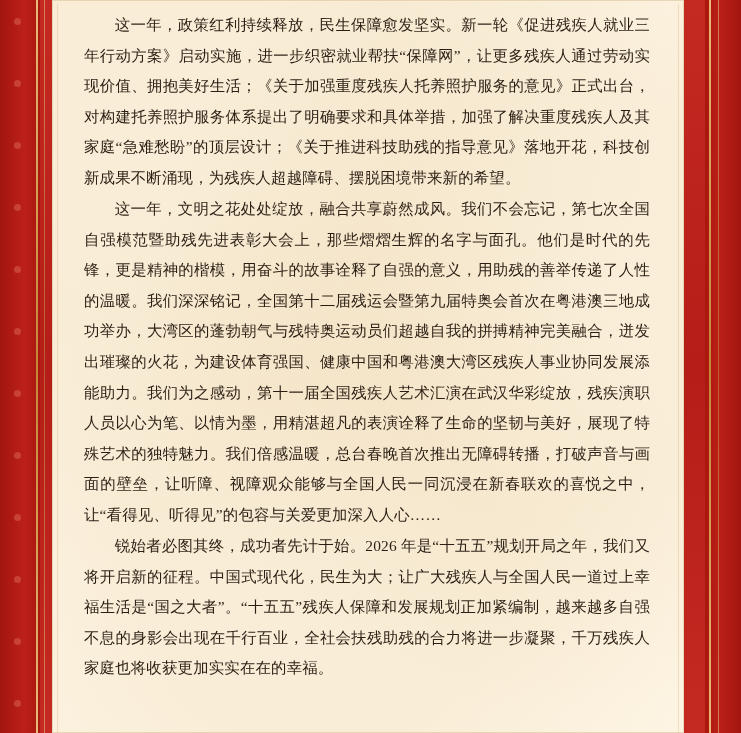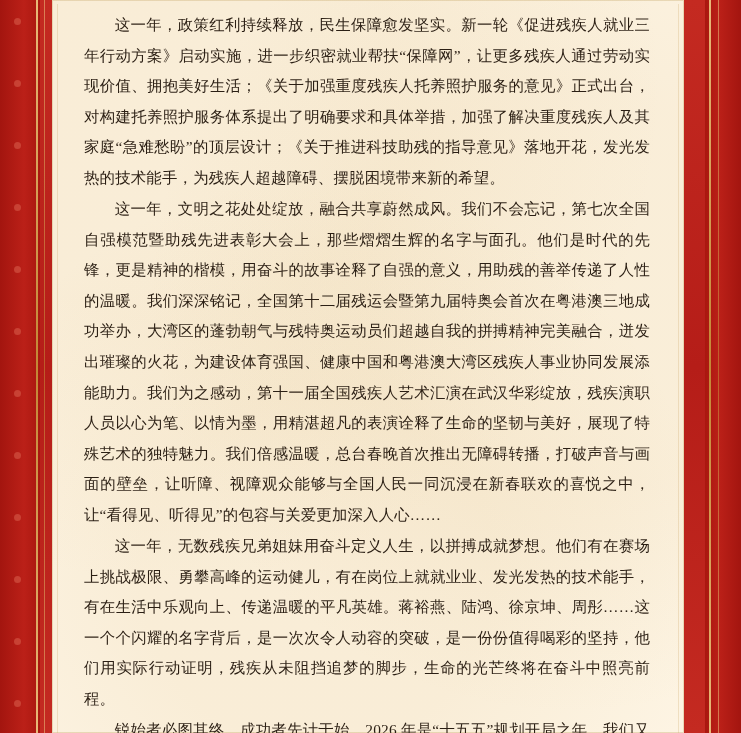--- a/index.html
+++ b/index.html
@@ -143,20 +143,19 @@
     <div class="gold-rule r2"></div>
   </div>
 
   <div class="right-band">
     <div class="gold-rule r3"></div>
     <div class="gold-rule r4"></div>
   </div>
 
   <div id="paper">
     <div id="article">
-      <p>这一年，政策红利持续释放，民生保障愈发坚实。新一轮《促进残疾人就业三年行动方案》启动实施，进一步织密就业帮扶“保障网”，让更多残疾人通过劳动实现价值、拥抱美好生活；《关于加强重度残疾人托养照护服务的意见》正式出台，对构建托养照护服务体系提出了明确要求和具体举措，加强了解决重度残疾人及其家庭“急难愁盼”的顶层设计；《关于推进科技助残的指导意见》落地开花，发光发热的技术能手，为残疾人超越障碍、摆脱困境带来新的希望。</p>
+      <p>这一年，政策红利持续释放，民生保障愈发坚实。新一轮《促进残疾人就业三年行动方案》启动实施，进一步织密就业帮扶“保障网”，让更多残疾人通过劳动实现价值、拥抱美好生活；《关于加强重度残疾人托养照护服务的意见》正式出台，对构建托养照护服务体系提出了明确要求和具体举措，加强了解决重度残疾人及其家庭“急难愁盼”的顶层设计；《关于推进科技助残的指导意见》落地开花，科技创新成果不断涌现，为残疾人超越障碍、摆脱困境带来新的希望。</p>
       <p>这一年，文明之花处处绽放，融合共享蔚然成风。我们不会忘记，第七次全国自强模范暨助残先进表彰大会上，那些熠熠生辉的名字与面孔。他们是时代的先锋，更是精神的楷模，用奋斗的故事诠释了自强的意义，用助残的善举传递了人性的温暖。我们深深铭记，全国第十二届残运会暨第九届特奥会首次在粤港澳三地成功举办，大湾区的蓬勃朝气与残特奥运动员们超越自我的拼搏精神完美融合，迸发出璀璨的火花，为建设体育强国、健康中国和粤港澳大湾区残疾人事业协同发展添能助力。我们为之感动，第十一届全国残疾人艺术汇演在武汉华彩绽放，残疾演职人员以心为笔、以情为墨，用精湛超凡的表演诠释了生命的坚韧与美好，展现了特殊艺术的独特魅力。我们倍感温暖，总台春晚首次推出无障碍转播，打破声音与画面的壁垒，让听障、视障观众能够与全国人民一同沉浸在新春联欢的喜悦之中，让“看得见、听得见”的包容与关爱更加深入人心……</p>
-      <p>这一年，无数残疾兄弟姐妹用奋斗定义人生，以拼搏成就梦想。他们有在赛场上挑战极限、勇攀高峰的运动健儿，有在岗位上就就业业、发光发热的技术能手，有在生活中乐观向上、传递温暖的平凡英雄。蒋裕燕、陆鸿、徐京坤、周彤……这一个个闪耀的名字背后，是一次次令人动容的突破，是一份份值得喝彩的坚持，他们用实际行动证明，残疾从未阻挡追梦的脚步，生命的光芒终将在奋斗中照亮前程。</p>
       <p>锐始者必图其终，成功者先计于始。2026 年是“十五五”规划开局之年，我们又将开启新的征程。中国式现代化，民生为大；让广大残疾人与全国人民一道过上幸福生活是“国之大者”。“十五五”残疾人保障和发展规划正加紧编制，越来越多自强不息的身影会出现在千行百业，全社会扶残助残的合力将进一步凝聚，千万残疾人家庭也将收获更加实实在在的幸福。</p>
     </div>
   </div>
 
 </div>
 
 </body></html>

